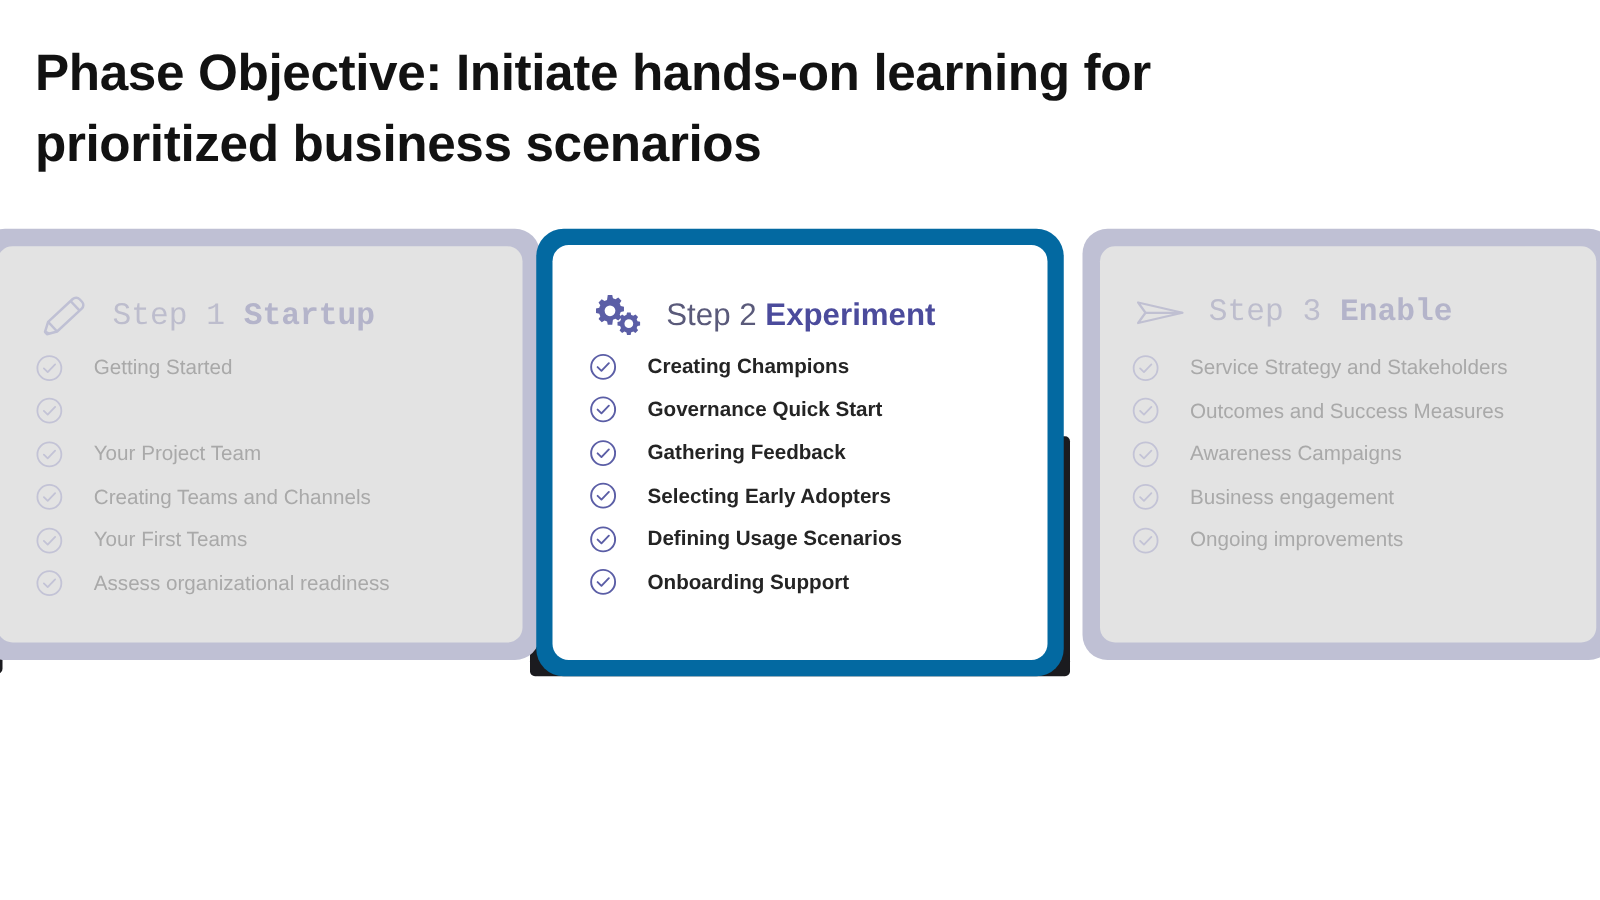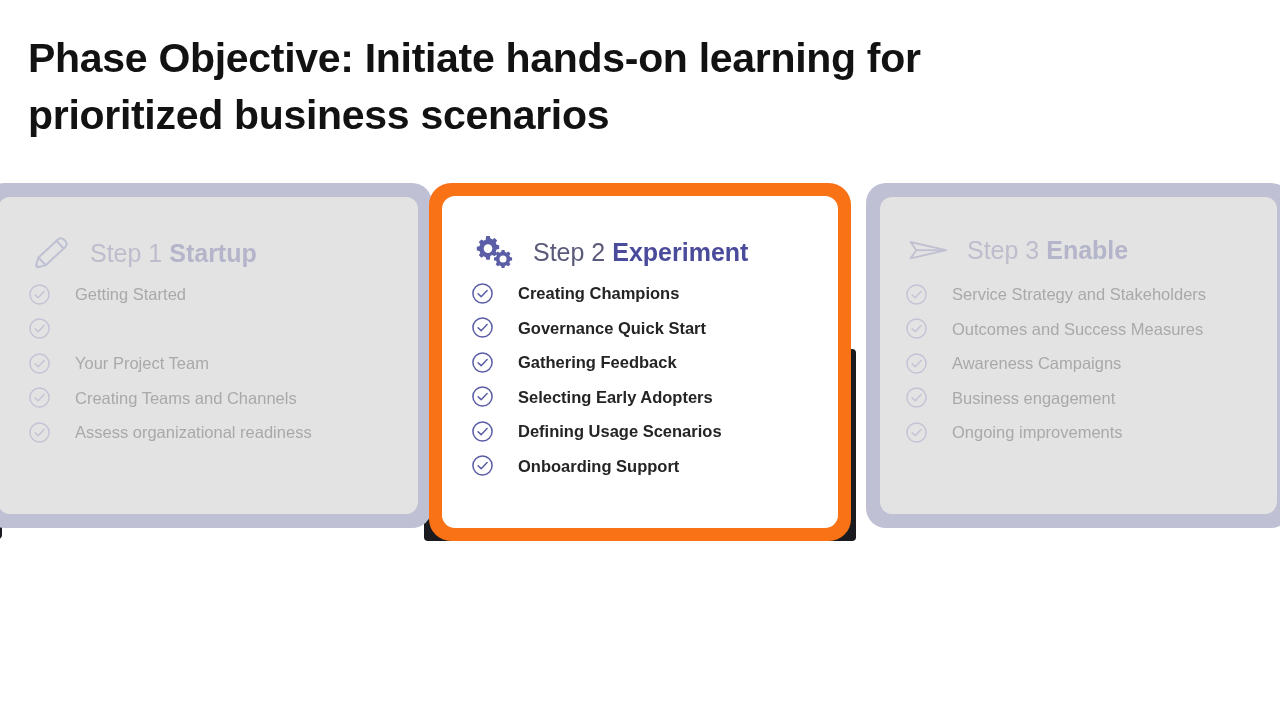--- a/index.html
+++ b/index.html
@@ -59,21 +59,21 @@
   .card-faded .card-inner {
     background: #e3e3e3;
     border-radius: 12px;
     width: 100%;
     height: 100%;
     box-sizing: border-box;
     position: relative;
   }
 
   .card-active {
-    background: #f97316;
+    background: #0369a1;
     padding: 13px;
     height: 358px;
     border-radius: 22px;
     z-index: 5;
   }
   .card-active .card-inner {
     background: #ffffff;
     border-radius: 13px;
     width: 100%;
     height: 100%;
@@ -81,21 +81,21 @@
     position: relative;
   }
 
   
   .card-head {
     position: absolute;
     display: flex;
     align-items: center;
     gap: 16px;
   }
-  .card-faded .card-head { left: 30px; top: 36px; }
+  .card-faded .card-head { left: 30px; top: 36px; font-family: Liberation Mono, monospace; }
   .card-active .card-head { left: 29px; top: 36px; }
 
   .head-icon {
     width: 46px;
     height: 40px;
     flex: 0 0 46px;
     display: block;
   }
 
   .head-text {
@@ -190,20 +190,27 @@
             <path d="M7.4 12.2 L10.6 15.3 L16.8 8.9" stroke="#c3c3d6" stroke-width="1.5" stroke-linecap="round" stroke-linejoin="round"></path>
           </svg>
           <span class="check-label">Your Project Team</span>
         </li>
         <li class="check-item">
           <svg class="check-icon" viewBox="0 0 24 24" fill="none">
             <circle cx="12" cy="12" r="10" stroke="#c3c3d6" stroke-width="1.5"></circle>
             <path d="M7.4 12.2 L10.6 15.3 L16.8 8.9" stroke="#c3c3d6" stroke-width="1.5" stroke-linecap="round" stroke-linejoin="round"></path>
           </svg>
           <span class="check-label">Creating Teams and Channels</span>
+        </li>
+        <li class="check-item">
+          <svg class="check-icon" viewBox="0 0 24 24" fill="none">
+            <circle cx="12" cy="12" r="10" stroke="#c3c3d6" stroke-width="1.5"></circle>
+            <path d="M7.4 12.2 L10.6 15.3 L16.8 8.9" stroke="#c3c3d6" stroke-width="1.5" stroke-linecap="round" stroke-linejoin="round"></path>
+          </svg>
+          <span class="check-label">Your First Teams</span>
         </li>
         <li class="check-item">
           <svg class="check-icon" viewBox="0 0 24 24" fill="none">
             <circle cx="12" cy="12" r="10" stroke="#c3c3d6" stroke-width="1.5"></circle>
             <path d="M7.4 12.2 L10.6 15.3 L16.8 8.9" stroke="#c3c3d6" stroke-width="1.5" stroke-linecap="round" stroke-linejoin="round"></path>
           </svg>
           <span class="check-label">Assess organizational readiness</span>
         </li>
       </ul>
 

